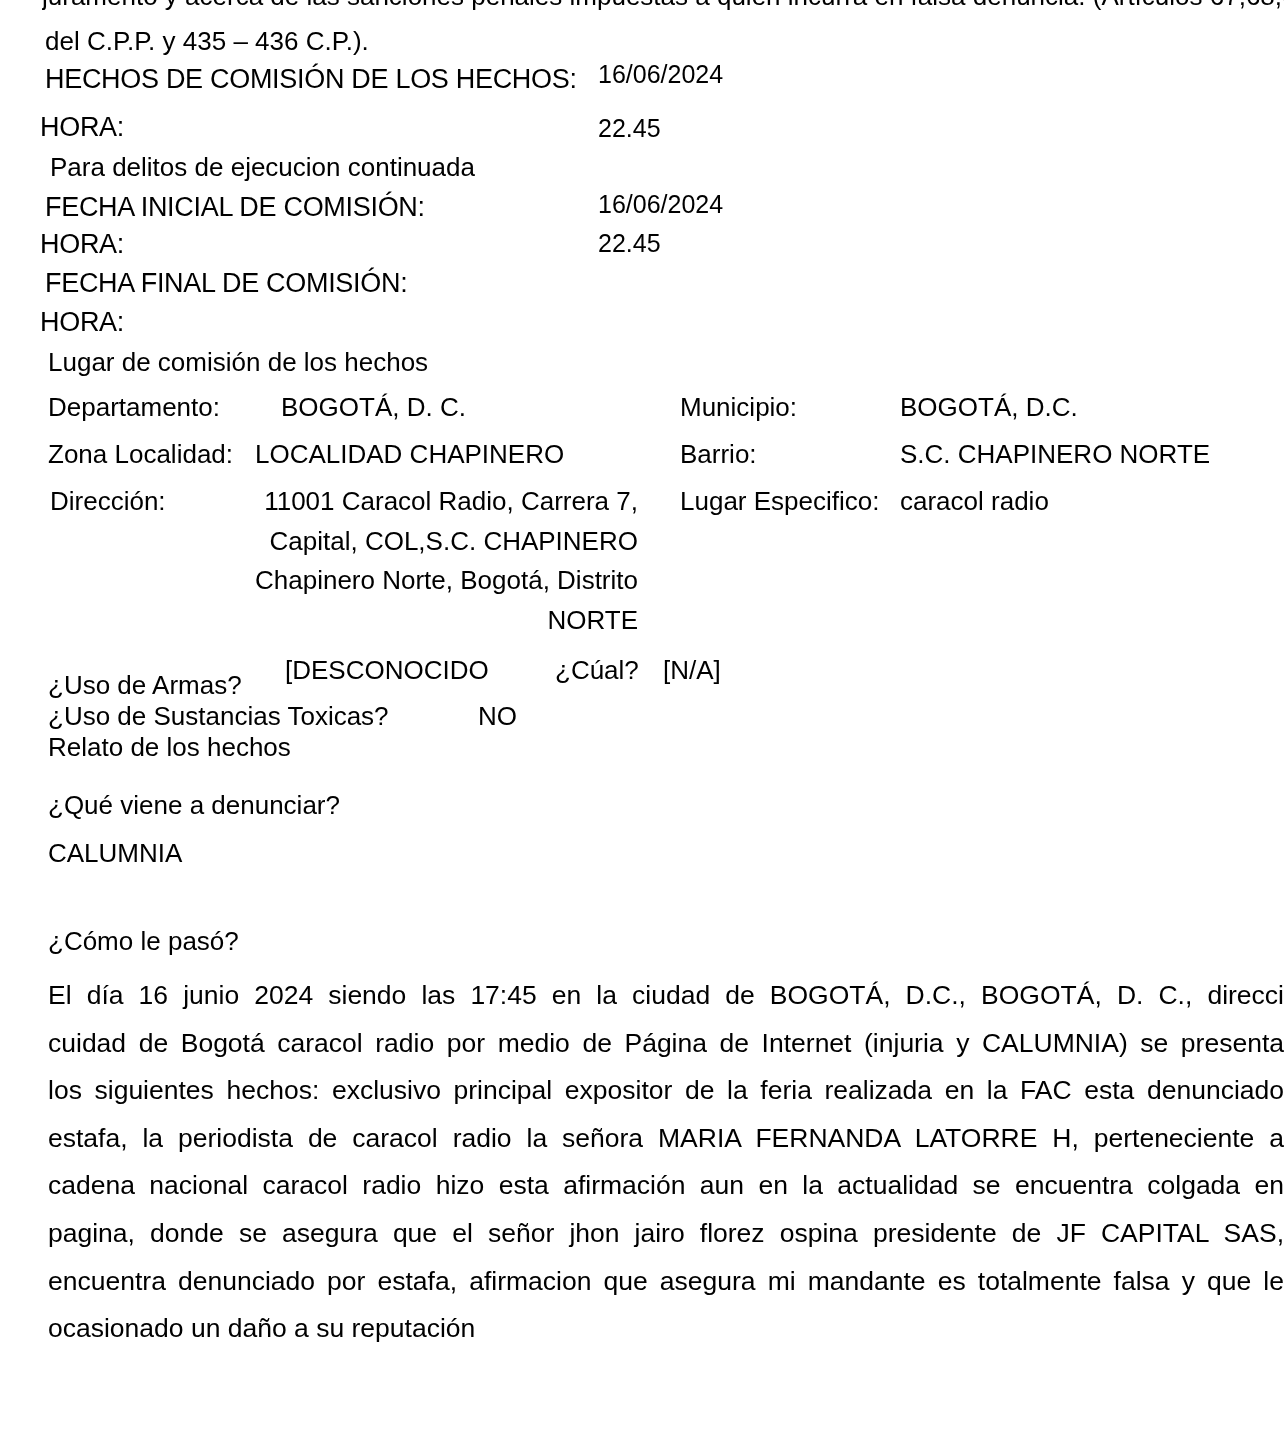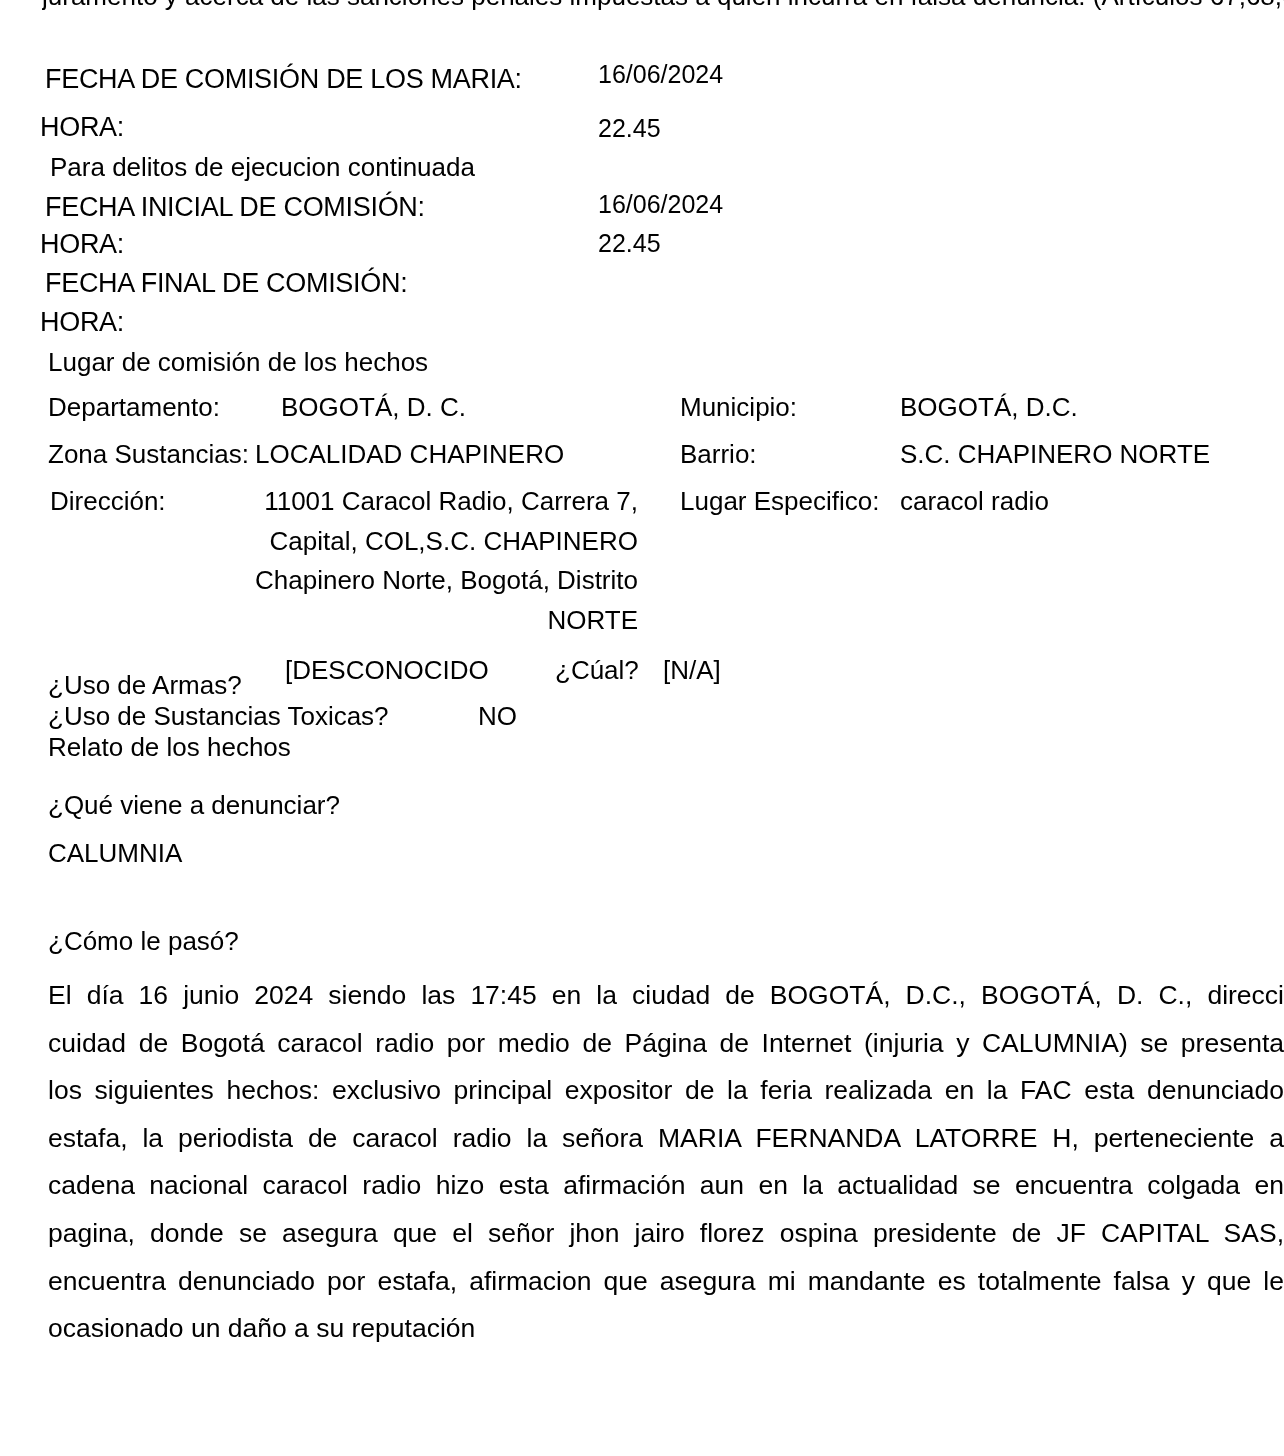--- a/index.html
+++ b/index.html
@@ -32,22 +32,23 @@
   .body-line.last { text-align:left; text-align-last:left; }
 </style>
 </head>
 <body>
 
 <div class="page">
 
   <div class="clip-strip">
     <span class="inner">juramento y acerca de las sanciones penales impuestas a quien incurra en falsa denuncia. (Artículos 67,68,69</span>
   </div>
+  <div class="abs plain" style="left:45px; top:26px;">del C.P.P. y 435 – 436 C.P.).</div>
 
-  <div class="abs caps-label" style="left:45px; top:64px;">FECHA DE COMISIÓN DE LOS MARIA:</div>
+  <div class="abs caps-label" style="left:45px; top:64px;">HECHOS DE COMISIÓN DE LOS HECHOS:</div>
   <div class="abs val" style="left:598px; top:60px;">16/06/2024</div>
 
   <div class="abs caps-label" style="left:40px; top:112px;">HORA:</div>
   <div class="abs val" style="left:598px; top:114px;">22.45</div>
 
   <div class="abs plain" style="left:50px; top:152px;">Para delitos de ejecucion continuada</div>
 
   <div class="abs caps-label" style="left:45px; top:192px;">FECHA INICIAL DE COMISIÓN:</div>
   <div class="abs val" style="left:598px; top:190px;">16/06/2024</div>
 
@@ -60,21 +61,21 @@
   <div class="abs caps-label" style="left:40px; top:307px;">HORA:</div>
   <div class="abs val" style="left:598px; top:307px;"></div>
 
   <div class="abs plain" style="left:48px; top:347px;">Lugar de comisión de los hechos</div>
 
   <div class="abs plain" style="left:48px; top:392px;">Departamento:</div>
   <div class="abs plain" style="left:255px; top:392px;margin-left:26px;">BOGOTÁ, D. C.</div>
   <div class="abs plain" style="left:680px; top:392px;">Municipio:</div>
   <div class="abs plain" style="left:900px; top:392px;">BOGOTÁ, D.C.</div>
 
-  <div class="abs plain" style="left:48px; top:439px;">Zona Sustancias:</div>
+  <div class="abs plain" style="left:48px; top:439px;">Zona Localidad:</div>
   <div class="abs plain" style="left:255px; top:439px;">LOCALIDAD CHAPINERO</div>
   <div class="abs plain" style="left:680px; top:439px;">Barrio:</div>
   <div class="abs plain" style="left:900px; top:439px;">S.C. CHAPINERO NORTE</div>
 
   <div class="abs plain" style="left:50px; top:486px;">Dirección:</div>
   <div class="abs" style="left:255px; top:482px;">
     <div class="addr-line">11001 Caracol Radio, Carrera 7,</div>
     <div class="addr-line">Capital, COL,S.C. CHAPINERO</div>
     <div class="addr-line">Chapinero Norte, Bogotá, Distrito</div>
     <div class="addr-line">NORTE</div>

